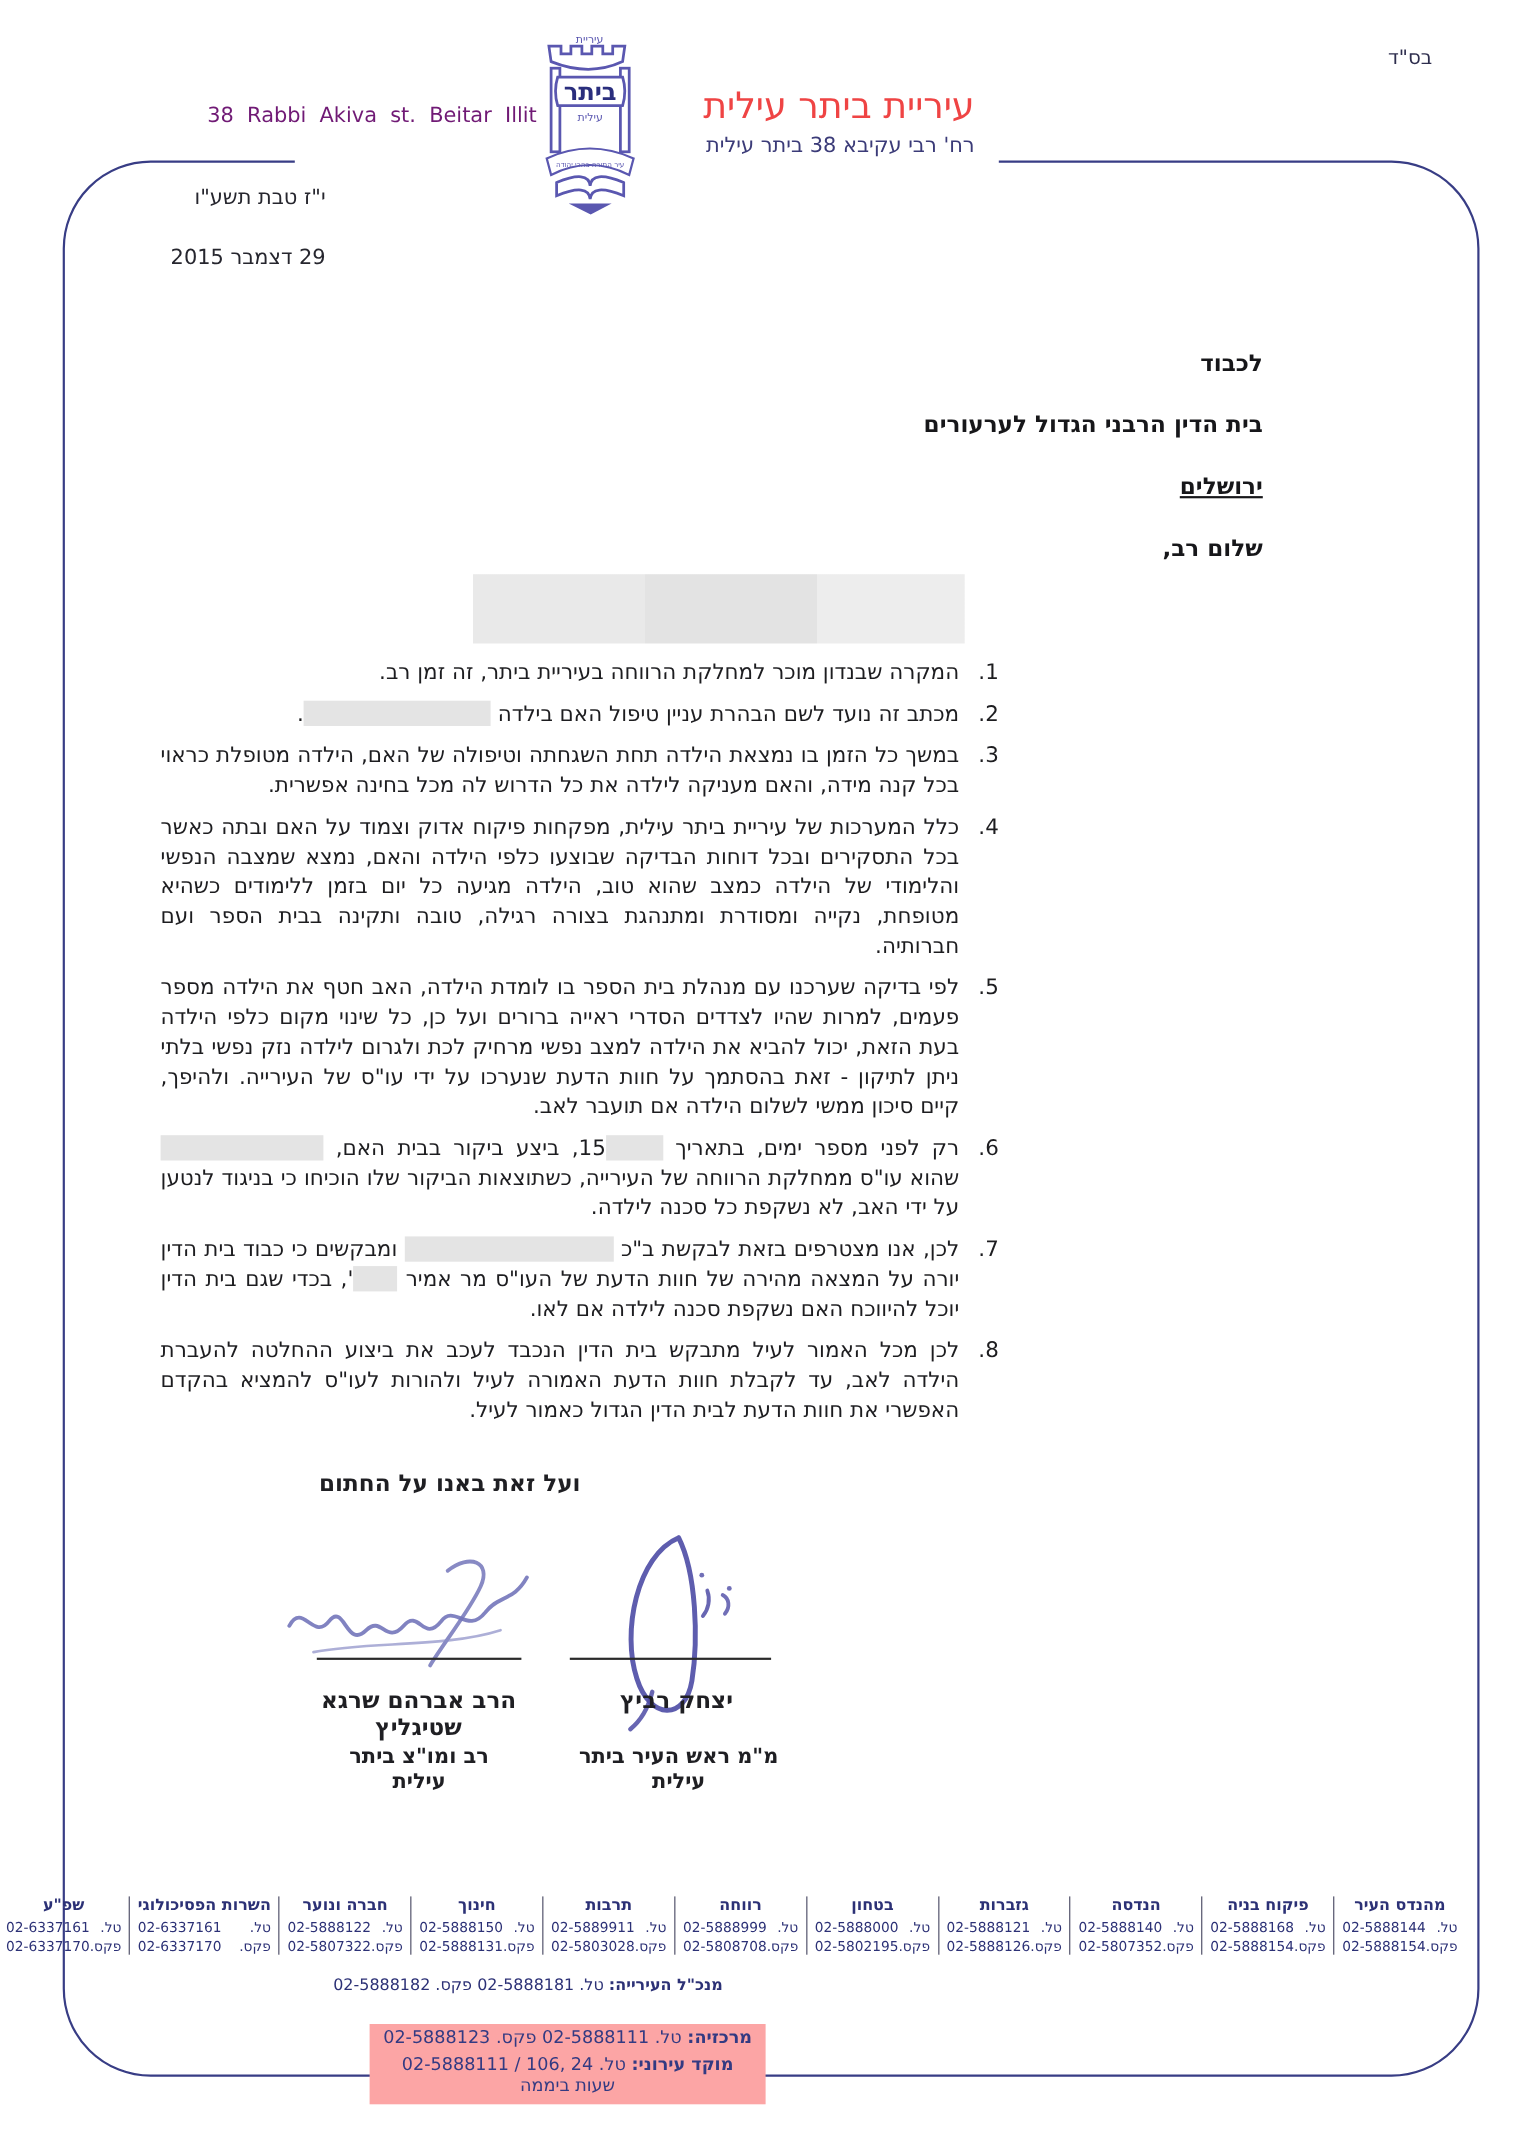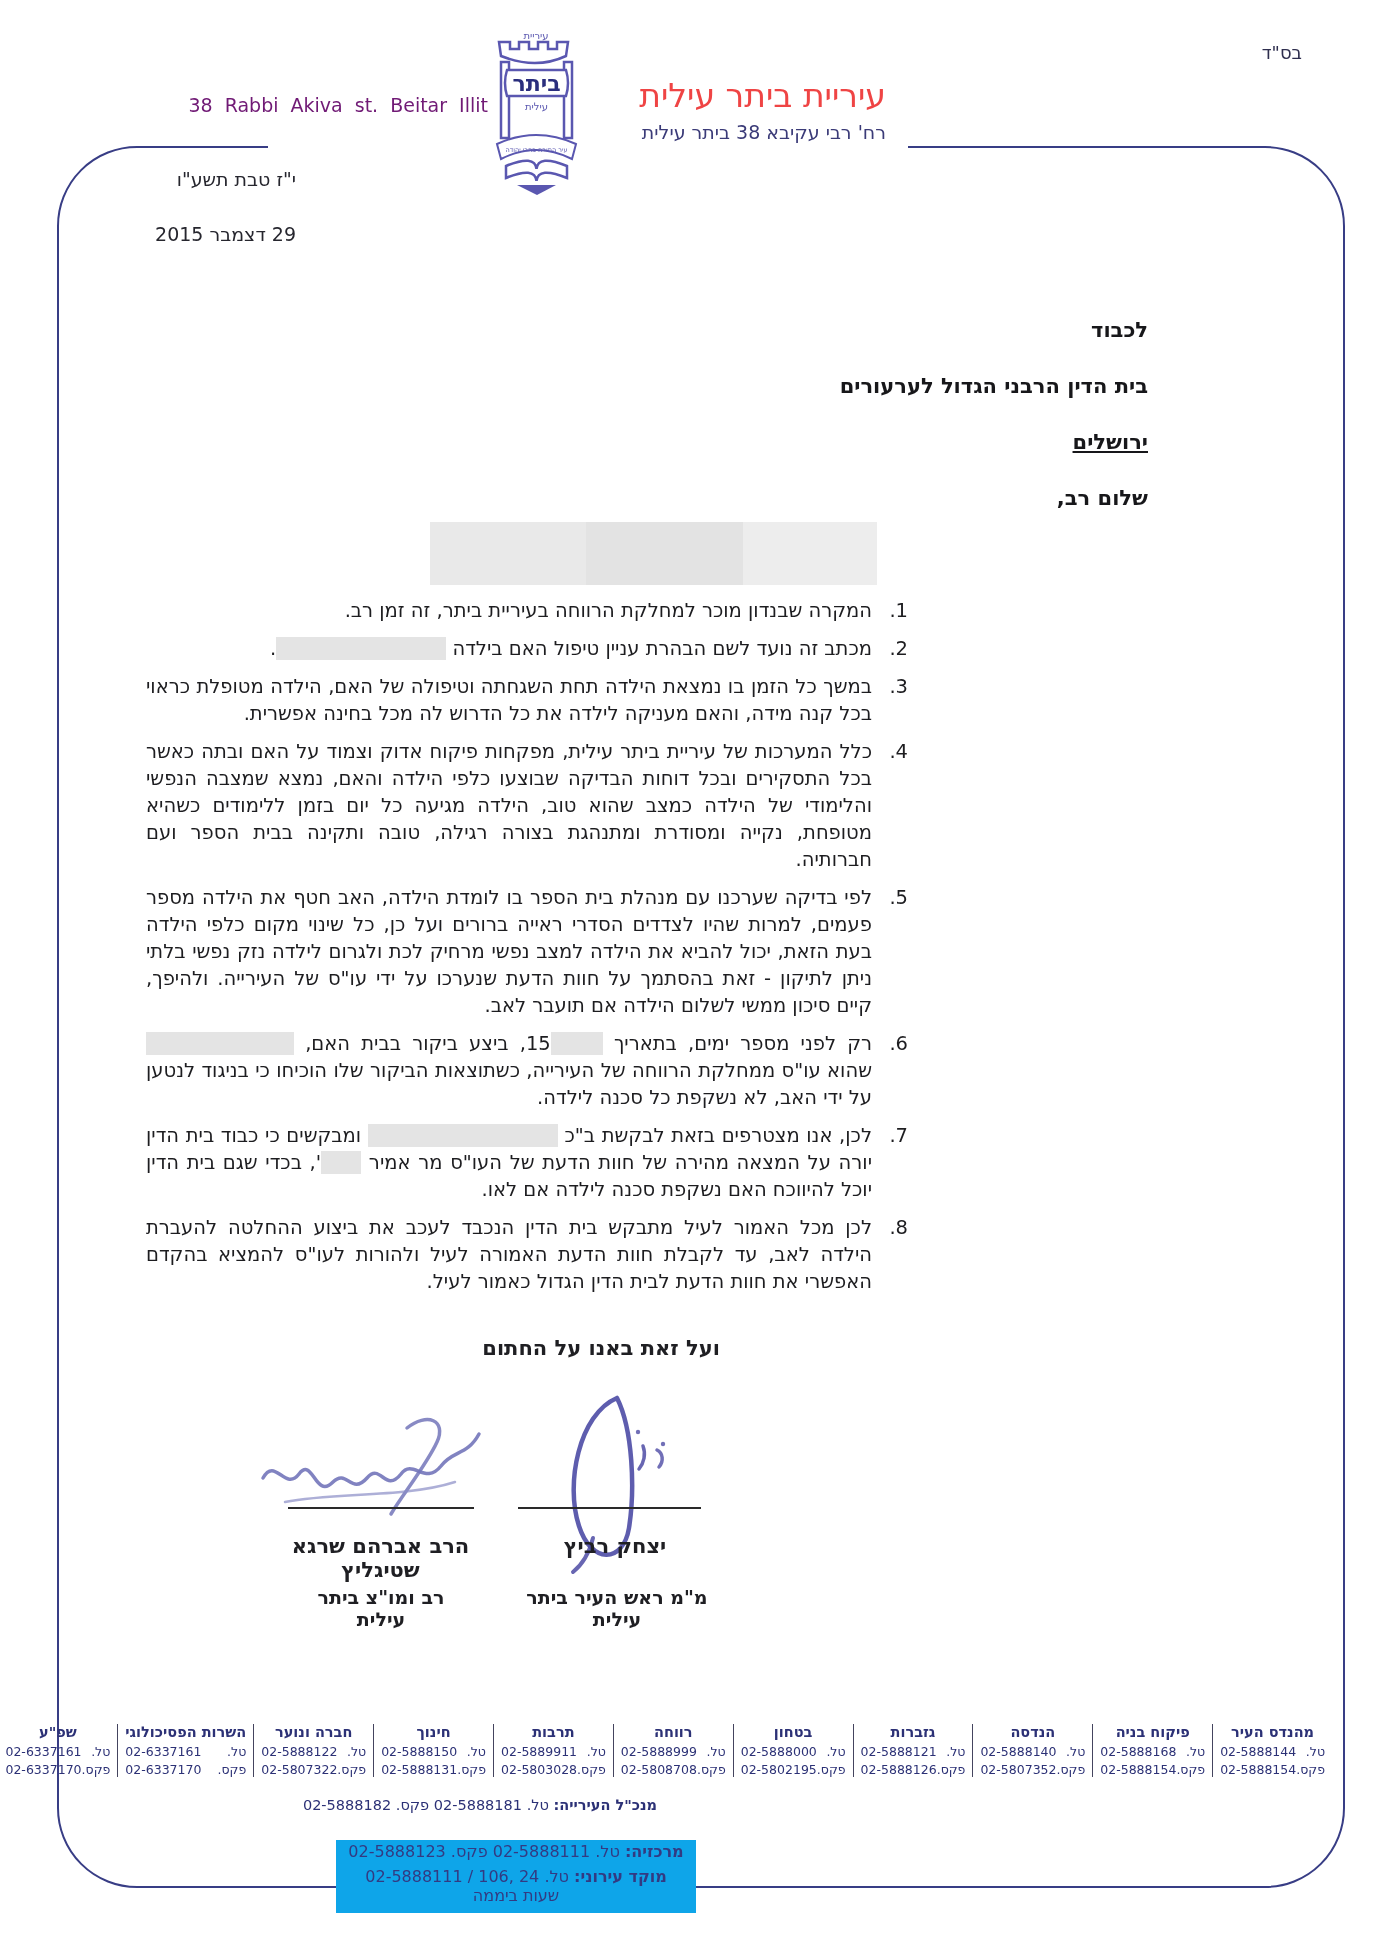--- a/index.html
+++ b/index.html
@@ -36,40 +36,40 @@
     position:absolute;left:430px;top:522px;width:447px;height:63px;z-index:2;
     background:linear-gradient(90deg,#e9e9e9 0 35%,#e3e3e3 35% 70%,#ededed 70% 100%);
   }
   .redact{display:inline-block;height:23px;background:#e4e4e4;vertical-align:-5px;}
   
   .body-list{position:absolute;left:146px;top:597px;width:762px;direction:rtl;z-index:2;
     font-size:19.5px;line-height:27px;color:#1d1d20;}
   .item{display:flex;margin-bottom:11px;}
   .item .num{flex:0 0 36px;text-align:right;}
   .item .itxt{flex:1;text-align:justify;}
-  .closing{position:absolute;left:300px;top:1336px;width:420px;text-align:right;
+  .closing{position:absolute;left:290px;top:1336px;width:420px;text-align:left;
     font-weight:bold;font-size:21px;direction:rtl;z-index:2;}
   
   .sig-line{position:absolute;border-top:2px solid #2a2a2a;z-index:2;}
   .sig-name{position:absolute;text-align:center;font-weight:bold;font-size:21px;direction:rtl;z-index:2;}
   .sig-title{position:absolute;text-align:center;font-weight:bold;font-size:19px;direction:rtl;z-index:2;}
   .sig-svg{position:absolute;z-index:2;}
   
   .dept-table{position:absolute;left:70px;top:1724px;width:1262px;display:flex;direction:rtl;z-index:2;color:#2c3176;}
   .dept{flex:1;padding:0 7px;}
   .dept:not(:first-child){border-right:1px solid #44445e;}
   .dept:last-child{flex:1.45;}
   .dname{text-align:center;font-weight:bold;font-size:14.5px;margin-bottom:4px;white-space:nowrap;}
   .dline{display:flex;justify-content:space-between;direction:rtl;font-size:12.5px;margin-top:3px;white-space:nowrap;}
   .pnum{direction:ltr;unicode-bidi:isolate;}
   .ceo-line{position:absolute;left:290px;top:1797px;width:380px;text-align:center;direction:rtl;
     font-size:14.5px;color:#2c3176;z-index:2;}
   .ceo-line .blbl{font-weight:bold;}
   .bottom-block{position:absolute;left:336px;top:1840px;width:340px;text-align:center;direction:rtl;
-    background:#0ea5e9;padding:2px 10px 8px 10px;z-index:3;color:#333a82;font-size:16px;}
+    background:#fca5a5;padding:2px 10px 8px 10px;z-index:3;color:#333a82;font-size:16px;}
   .bottom-block .blbl{font-weight:bold;}
   .bottom-block .hotline{margin-top:6px;}
   .lg-navy{fill:#2a2e7d;font-weight:bold;}
   .lg-purple{fill:#5a57b0;}
 </style>
 </head>
 <body>
 
 <div class="page-border"></div>
 <div class="border-mask"></div>

